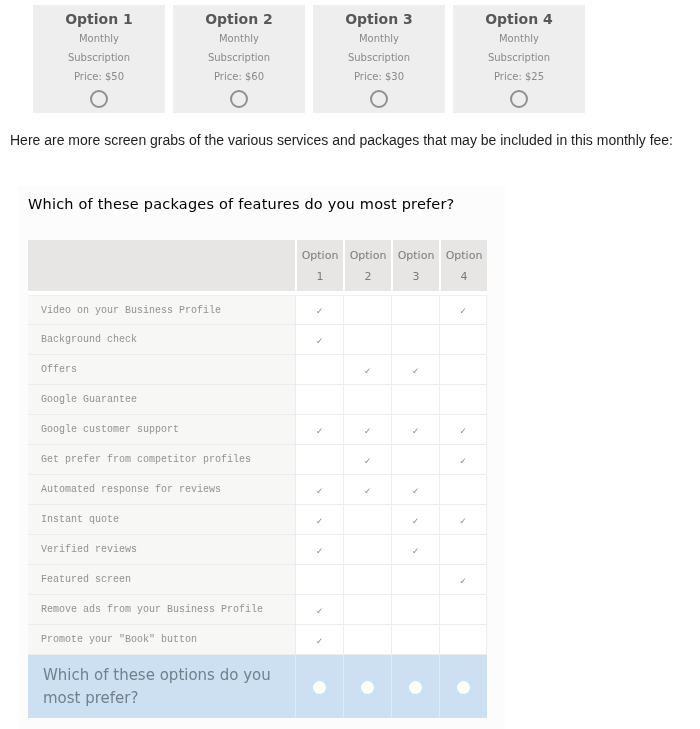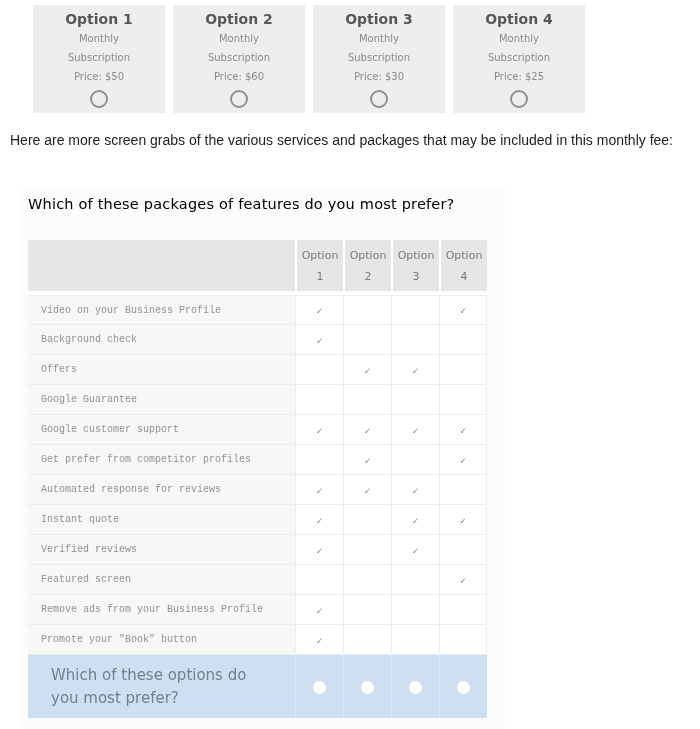--- a/index.html
+++ b/index.html
@@ -59,21 +59,21 @@
   }
   td.check-cell{background:#ffffff;border-left:1px solid #ececec;text-align:center;}
   td.check-cell:last-child{border-right:1px solid #ececec;}
   .check{font-size:10px;color:#8a8a8a;}
 
   tfoot td{
     height:63px;box-sizing:border-box;background:#cde0f1;vertical-align:middle;padding:0;
   }
   td.footer-q{
     font-size:15px;line-height:23px;color:#70808d;
-    padding-left:23px;padding-right:24px;
+    padding-left:15px;padding-right:24px;
   }
   td.footer-radio-cell{border-left:1px solid #dcebf7;text-align:center;}
   .radio-white{
     display:inline-block;width:13px;height:13px;border-radius:50%;
     background:#ffffff;cursor:pointer;vertical-align:middle;
   }
 </style>
 </head>
 <body>
 

